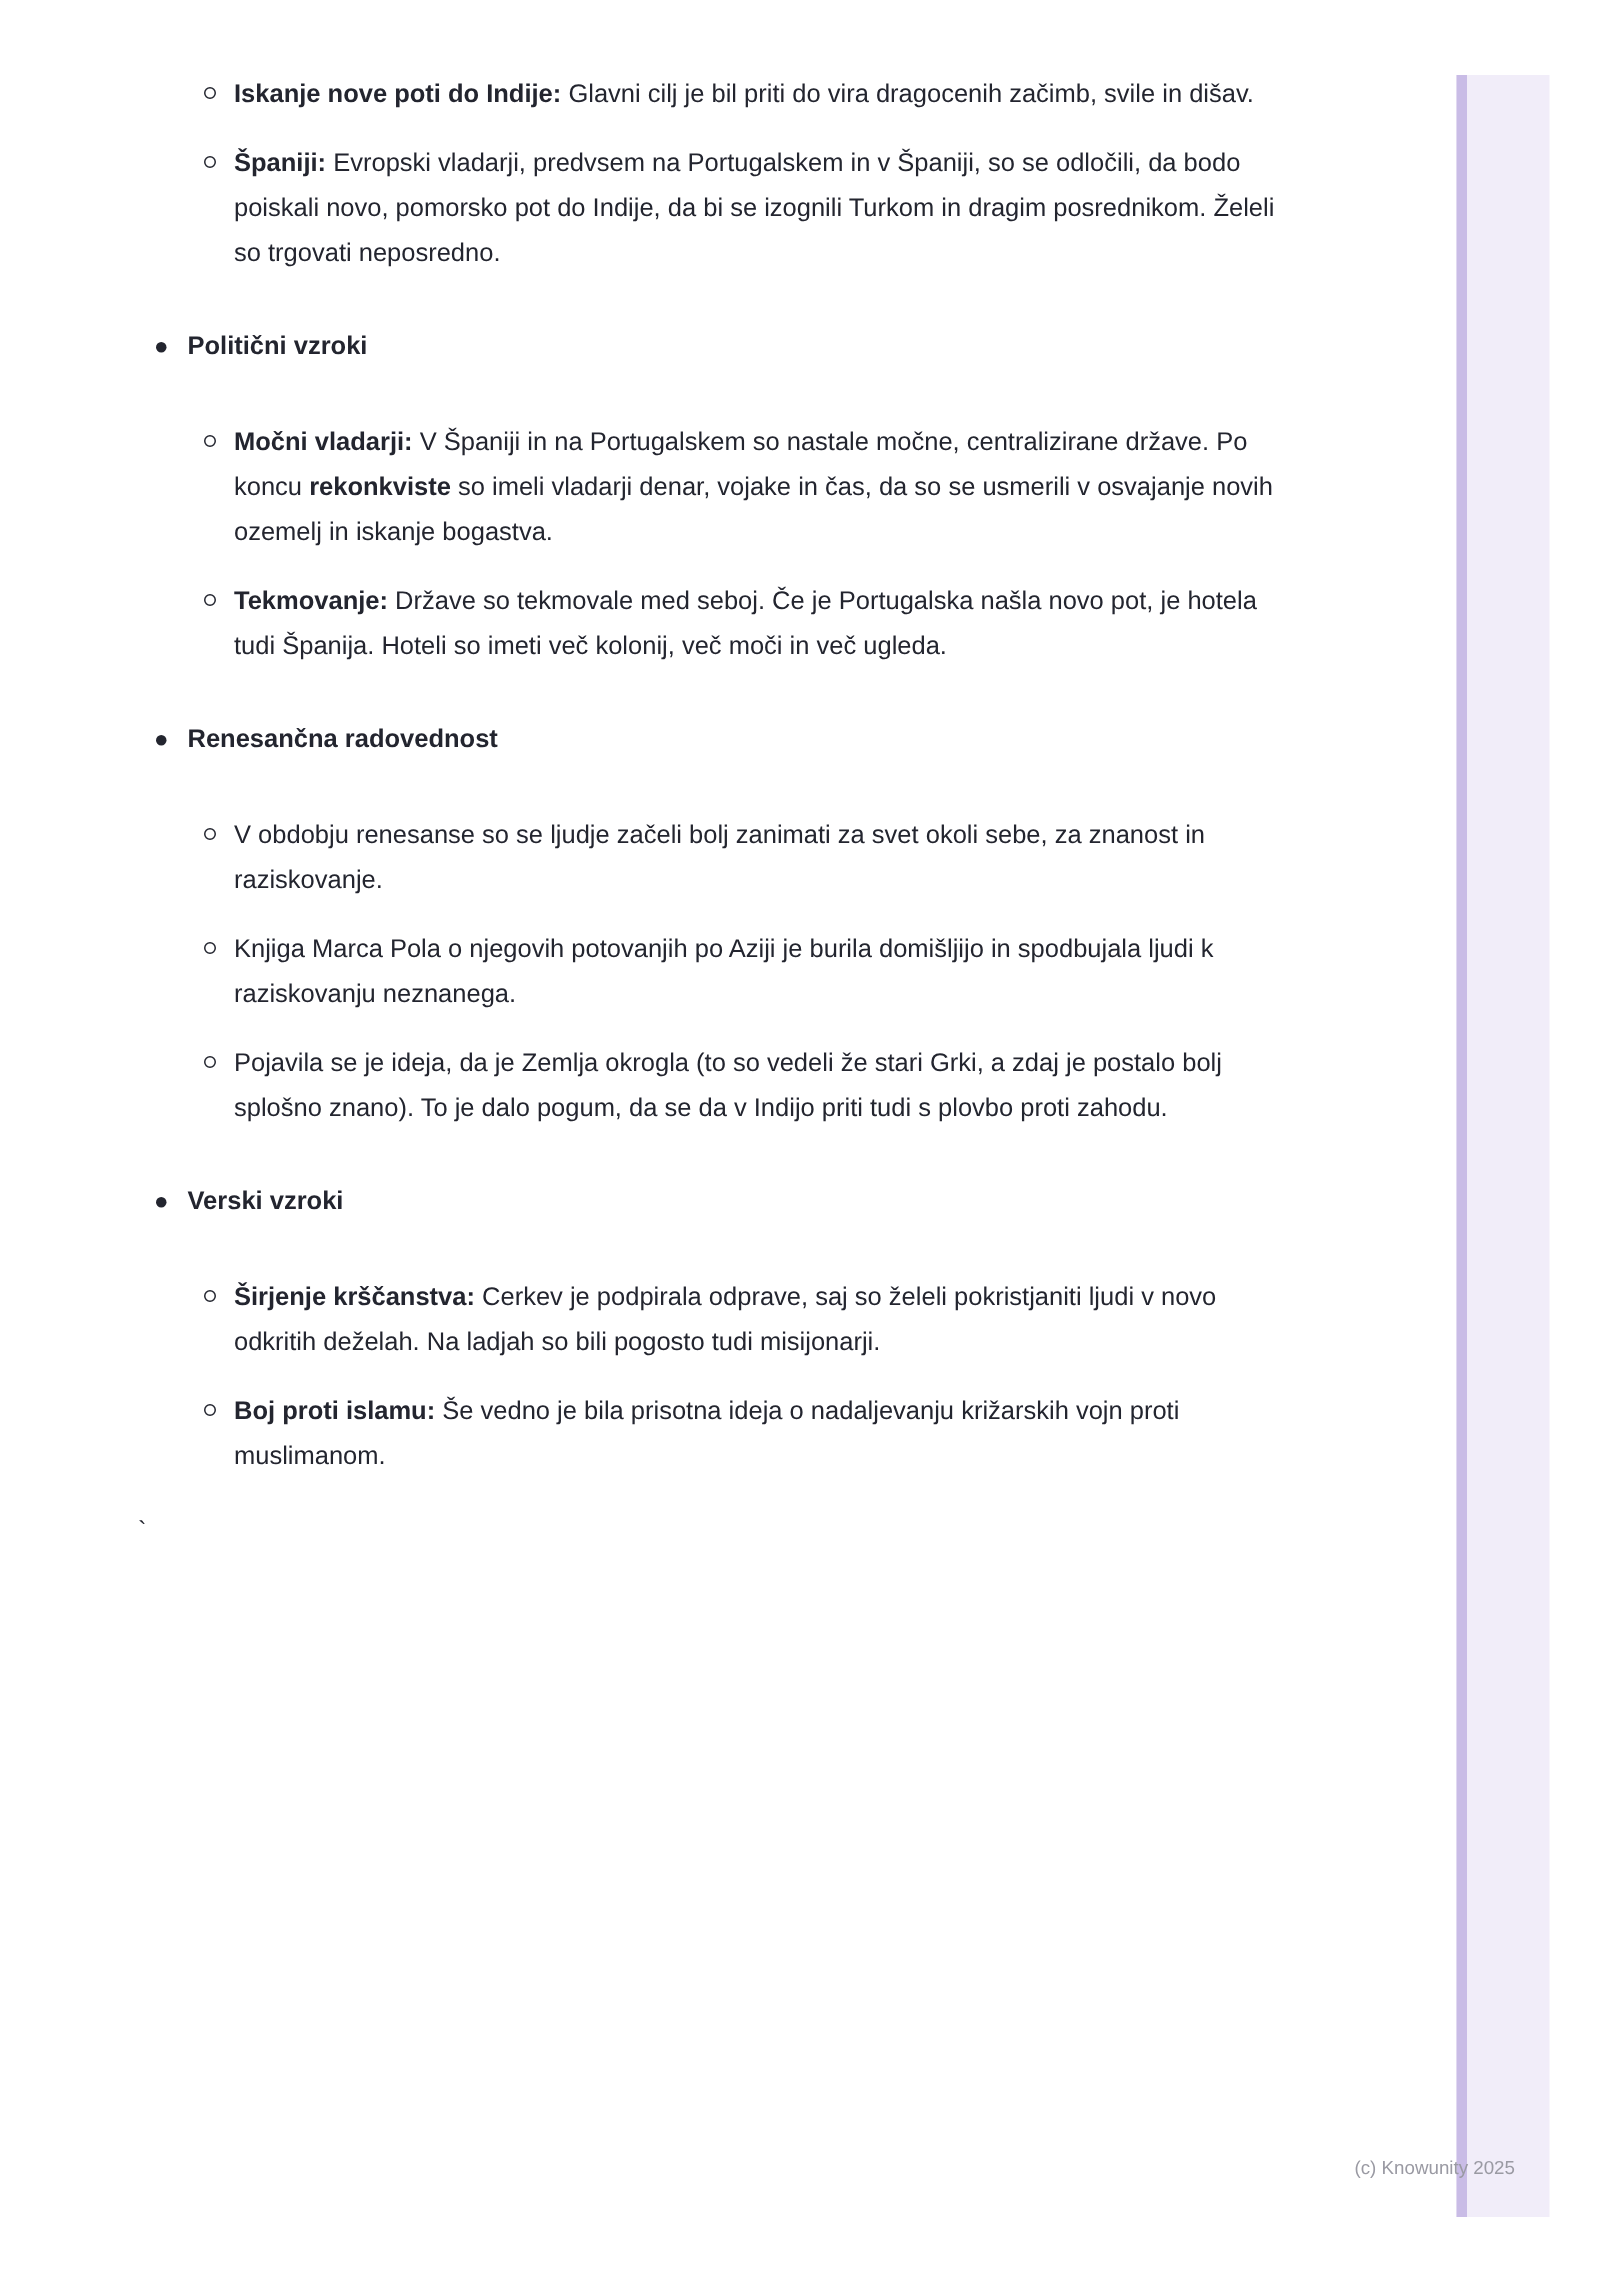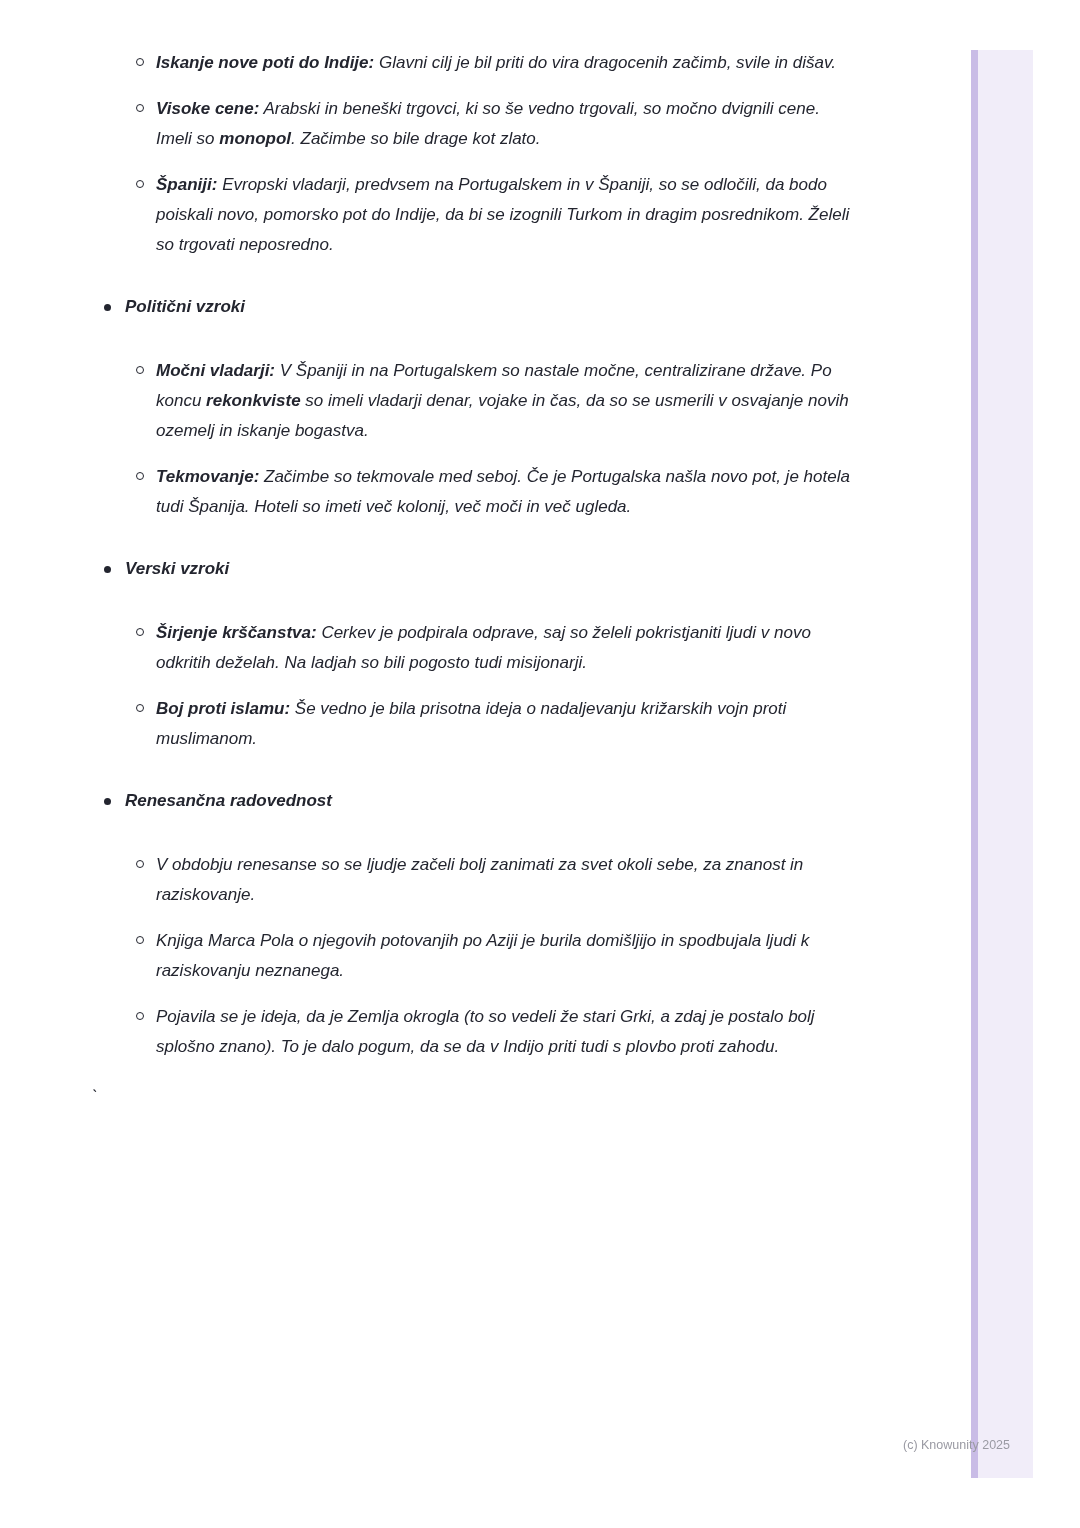--- a/index.html
+++ b/index.html
@@ -37,21 +37,20 @@
   .doc {
     position: absolute;
     left: 0;
     top: 0;
     width: 1080px;
     box-sizing: border-box;
     padding: 48px 224px 0 92px;
     font-size: 17px;
     line-height: 30px;
     z-index: 2;
-    font-style: italic;
   }
 
   ul { list-style: none; margin: 0; padding: 0; }
 
   
   ul.l2 > li {
     position: relative;
     padding-left: 64px;
     margin-bottom: 16px;
   }
@@ -122,34 +121,33 @@
 </head>
 <body style="--page-bg: #ffffff; --text: #23252f; --heading: #8678e6; --sidebar-fill: #f1edf9; --sidebar-line: #c9bce6; --footer-text: #9a9aa3;">
 
 <div class="sidebar">
   <div class="sidebar-line"></div>
 </div>
 
 <main class="doc">
   <ul class="l2" id="intro-list">
       <li><span class="marker2"></span><strong>Iskanje nove poti do Indije:</strong><span> Glavni cilj je bil priti do vira dragocenih začimb, svile in dišav.</span></li>
-      <li><span class="marker2"></span><strong>Visoke cene:</strong><span> Arabski in beneški trgovci, ki so še vedno trgovali, so močno dvignili cene. Imeli so </span><strong>monopol</strong><span>. Začimbe so bile drage kot zlato.</span></li>
       <li><span class="marker2"></span><strong>Španiji:</strong><span> Evropski vladarji, predvsem na Portugalskem in v Španiji, so se odločili, da bodo poiskali novo, pomorsko pot do Indije, da bi se izognili Turkom in dragim posrednikom. Želeli so trgovati neposredno.</span></li>
     </ul>
   <ul class="l1" id="sections-list">
       <li><span class="marker1"></span><span class="li-label">Politični vzroki</span><ul class="l2">
           <li><span class="marker2"></span><strong>Močni vladarji:</strong><span> V Španiji in na Portugalskem so nastale močne, centralizirane države. Po koncu </span><strong>rekonkviste</strong><span> so imeli vladarji denar, vojake in čas, da so se usmerili v osvajanje novih ozemelj in iskanje bogastva.</span></li>
-          <li><span class="marker2"></span><strong>Tekmovanje:</strong><span> Začimbe so tekmovale med seboj. Če je Portugalska našla novo pot, je hotela tudi Španija. Hoteli so imeti več kolonij, več moči in več ugleda.</span></li>
-        </ul></li>
-      <li><span class="marker1"></span><span class="li-label">Verski vzroki</span><ul class="l2">
-          <li><span class="marker2"></span><strong>Širjenje krščanstva:</strong><span> Cerkev je podpirala odprave, saj so želeli pokristjaniti ljudi v novo odkritih deželah. Na ladjah so bili pogosto tudi misijonarji.</span></li>
-          <li><span class="marker2"></span><strong>Boj proti islamu:</strong><span> Še vedno je bila prisotna ideja o nadaljevanju križarskih vojn proti muslimanom.</span></li>
+          <li><span class="marker2"></span><strong>Tekmovanje:</strong><span> Države so tekmovale med seboj. Če je Portugalska našla novo pot, je hotela tudi Španija. Hoteli so imeti več kolonij, več moči in več ugleda.</span></li>
         </ul></li>
       <li><span class="marker1"></span><span class="li-label">Renesančna radovednost</span><ul class="l2">
           <li><span class="marker2"></span><span>V obdobju renesanse so se ljudje začeli bolj zanimati za svet okoli sebe, za znanost in raziskovanje.</span></li>
           <li><span class="marker2"></span><span>Knjiga Marca Pola o njegovih potovanjih po Aziji je burila domišljijo in spodbujala ljudi k raziskovanju neznanega.</span></li>
           <li><span class="marker2"></span><span>Pojavila se je ideja, da je Zemlja okrogla (to so vedeli že stari Grki, a zdaj je postalo bolj splošno znano). To je dalo pogum, da se da v Indijo priti tudi s plovbo proti zahodu.</span></li>
+        </ul></li>
+      <li><span class="marker1"></span><span class="li-label">Verski vzroki</span><ul class="l2">
+          <li><span class="marker2"></span><strong>Širjenje krščanstva:</strong><span> Cerkev je podpirala odprave, saj so želeli pokristjaniti ljudi v novo odkritih deželah. Na ladjah so bili pogosto tudi misijonarji.</span></li>
+          <li><span class="marker2"></span><strong>Boj proti islamu:</strong><span> Še vedno je bila prisotna ideja o nadaljevanju križarskih vojn proti muslimanom.</span></li>
         </ul></li>
     </ul>
   <div class="stray">`</div>
 </main>
 
 <div class="footer">(c) Knowunity 2025</div>
 
 </body></html>

